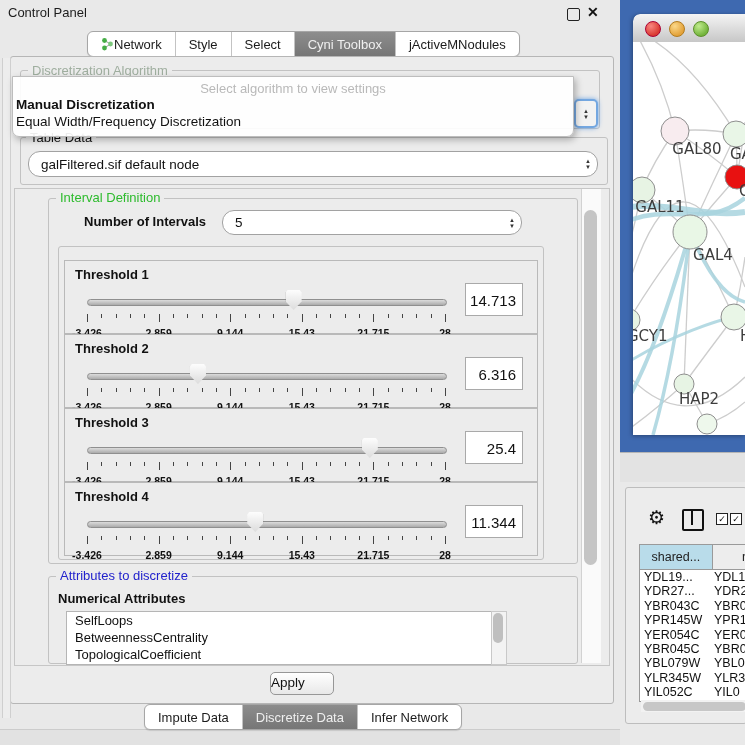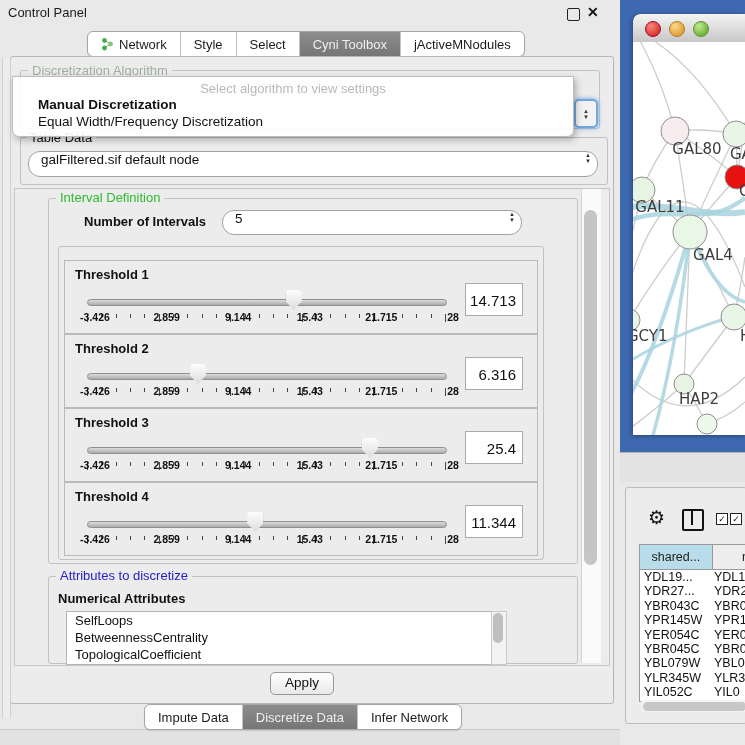--- a/index.html
+++ b/index.html
@@ -8,21 +8,21 @@
 
   
   #control-panel{left:0;top:0;width:620px;height:745px;background:#e9e9e9;}
   #cp-header{left:0;top:0;width:620px;height:26px;}
   #cp-title{left:8px;top:5px;font-size:13px;color:#1c1c1c;}
   #float-btn{left:567px;top:8px;width:11px;height:11px;border:1.6px solid #222;border-radius:2px;}
   #close-btn{left:587px;top:4px;font-size:14px;font-weight:bold;color:#111;}
 
   .segctl{display:flex;background:#fff;border:1px solid #a6a6a6;border-radius:6px;
     overflow:hidden;height:24px;box-shadow:0 1px 1px rgba(0,0,0,.12);}
-  .seg{display:flex;align-items:center;gap:5px;padding:0 13px;font-size:13px;color:#1b1b1b;
+  .seg{display:flex;align-items:center;padding:0 13px;font-size:13px;color:#1b1b1b;
     border-left:1px solid #c3c3c3;white-space:nowrap;cursor:default;}
   .seg:first-child{border-left:none;}
   .seg.sel{background:linear-gradient(#8d8d8d,#767676);color:#efefef;}
   #top-tabs{left:87px;top:31px;}
   #bottom-tabs{left:144px;top:704px;}
 
   #main-panel{left:10px;top:56px;width:602px;height:646px;background:#ececec;
     border:1px solid #b6b6b6;border-radius:3px;}
   .group{border:1px solid #c2c2c2;border-radius:3px;}
   .group-title{position:absolute;font-size:13px;background:#ececec;padding:0 4px;line-height:13px;}
@@ -35,28 +35,28 @@
   #algo-title{left:28px;top:64px;color:#9fae9f;}
   #algo-stepper{left:574px;top:99px;width:20px;height:25px;background:#f2f2f2;
     border:2px solid #74a7e0;border-radius:5px;box-shadow:0 0 5px #6ea4e2;
     display:flex;flex-direction:column;align-items:center;justify-content:center;}
   .stepper-glyph{font-size:6px;line-height:6px;color:#333;}
 
   
   #algo-popup{left:12px;top:76px;width:560px;height:59px;background:rgba(255,255,255,.92);
     border:1px solid #bdbdbd;border-radius:0 0 7px 7px;box-shadow:2px 3px 7px rgba(0,0,0,.28);z-index:30;}
   #popup-hint{text-align:center;color:#b9b9b9;font-size:13px;padding-top:4px;}
-  .popup-opt{font-size:13.5px;color:#111;padding:1px 3px;margin-left:22px;}
+  .popup-opt{font-size:13.5px;color:#111;padding:1px 3px;}
   .popup-opt.bold{font-weight:bold;}
 
   
   #tabledata-group{left:20px;top:137px;width:586px;height:46px;}
   #tabledata-title{left:26px;top:131px;}
   .combo{background:#fff;border:1px solid #a2a2a2;border-radius:12px;display:flex;
-    align-items:flex-start;font-size:13.5px;color:#111;gap:20px;}
+    align-items:center;font-size:13.5px;color:#111;gap:20px;}
   .combo .val{flex:1;padding-left:12px;}
   .combo .stp{width:18px;display:flex;flex-direction:column;align-items:center;justify-content:center;}
   #tabledata-combo{left:28px;top:151px;width:568px;height:24px;}
 
   
   #scrollpane{left:14px;top:188px;width:594px;height:476px;border:1px solid #c6c6c6;background:#ececec;}
   #vsb-track{left:581px;top:189px;width:19px;height:474px;background:#fafafa;border-left:1px solid #d2d2d2;}
   #vsb-thumb{left:584px;top:210px;width:13px;height:355px;background:#c5c5c5;border-radius:7px;}
 
   #interval-group{left:48px;top:198px;width:528px;height:364px;}
@@ -71,35 +71,35 @@
   .slider-zone{position:absolute;left:22px;top:28px;width:358px;height:42px;}
   .track{position:absolute;left:0;top:10px;width:100%;height:5px;border:1px solid #8f8f8f;
     border-radius:4px;background:linear-gradient(#dcdcdc,#ababab);}
   .thumb{position:absolute;top:1px;width:16px;height:20px;background:linear-gradient(#fdfdfd,#dcdcdc);
     clip-path:polygon(12% 0,88% 0,100% 12%,100% 58%,50% 100%,0 58%,0 12%);
     filter:drop-shadow(0 0 1px #777);}
   .ticks{position:absolute;left:0;top:25px;width:100%;height:9px;}
   .tick{position:absolute;top:0;width:1px;background:#444;}
   .tick.major{height:8px;}
   .tick.minor{height:4px;}
-  .ticklabels{position:absolute;left:0;top:22px;width:100%;height:11px;margin-left:8px;}
+  .ticklabels{position:absolute;left:0;top:38px;width:100%;height:11px;}
   .ticklabel{position:absolute;transform:translateX(-50%);font-size:10.5px;font-weight:bold;color:#111;white-space:nowrap;}
   .valuebox{position:absolute;left:400px;top:22px;width:58px;height:33px;background:#fff;
     border:1px solid #a9a9a9;font-size:15px;color:#111;text-align:right;line-height:33px;padding-right:6px;box-sizing:border-box;}
 
   #attrs-group{left:48px;top:576px;width:528px;height:86px;}
   #attrs-title{left:56px;top:569px;}
   #attrs-sub{left:58px;top:591px;font-size:13px;font-weight:bold;color:#111;}
   #attr-list{left:66px;top:611px;width:424px;height:52px;background:#fff;border:1px solid #b5b5b5;overflow:hidden;}
   .attr-item{font-size:13px;color:#111;padding-left:8px;line-height:17px;white-space:nowrap;}
   #attr-sb{left:491px;top:611px;width:14px;height:52px;background:#f3f3f3;border:1px solid #c9c9c9;}
   #attr-sb-thumb{left:493px;top:613px;width:10px;height:30px;background:#bfbfbf;border-radius:5px;}
 
   #apply-btn{left:270px;top:672px;width:62px;height:21px;background:linear-gradient(#ffffff,#e8e8e8);
-    border:1px solid #979797;border-radius:5px;font-size:13.5px;color:#111;text-align:center;line-height:20px;}
+    border:1px solid #979797;border-radius:5px;font-size:13.5px;color:#111;line-height:20px;}
 
   #left-gutter{left:2px;top:58px;width:7px;height:660px;background:#ededed;
     border-left:1px solid #cfcfcf;border-right:1px solid #cfcfcf;}
   #bottom-strip{left:0;top:729px;width:620px;height:16px;background:#e2e2e2;border-top:1px solid #cccccc;}
 
   
   #right-region{left:620px;top:0;width:125px;height:745px;background:#e9e9e9;}
   #blue-frame{left:0;top:0;width:125px;height:452px;background:#3e69b0;}
   #mac-window{left:13px;top:14px;width:112px;height:421px;border-radius:7px 0 0 0;overflow:hidden;
     box-shadow:-1px 1px 4px rgba(0,0,0,.35);text-align:right;}

